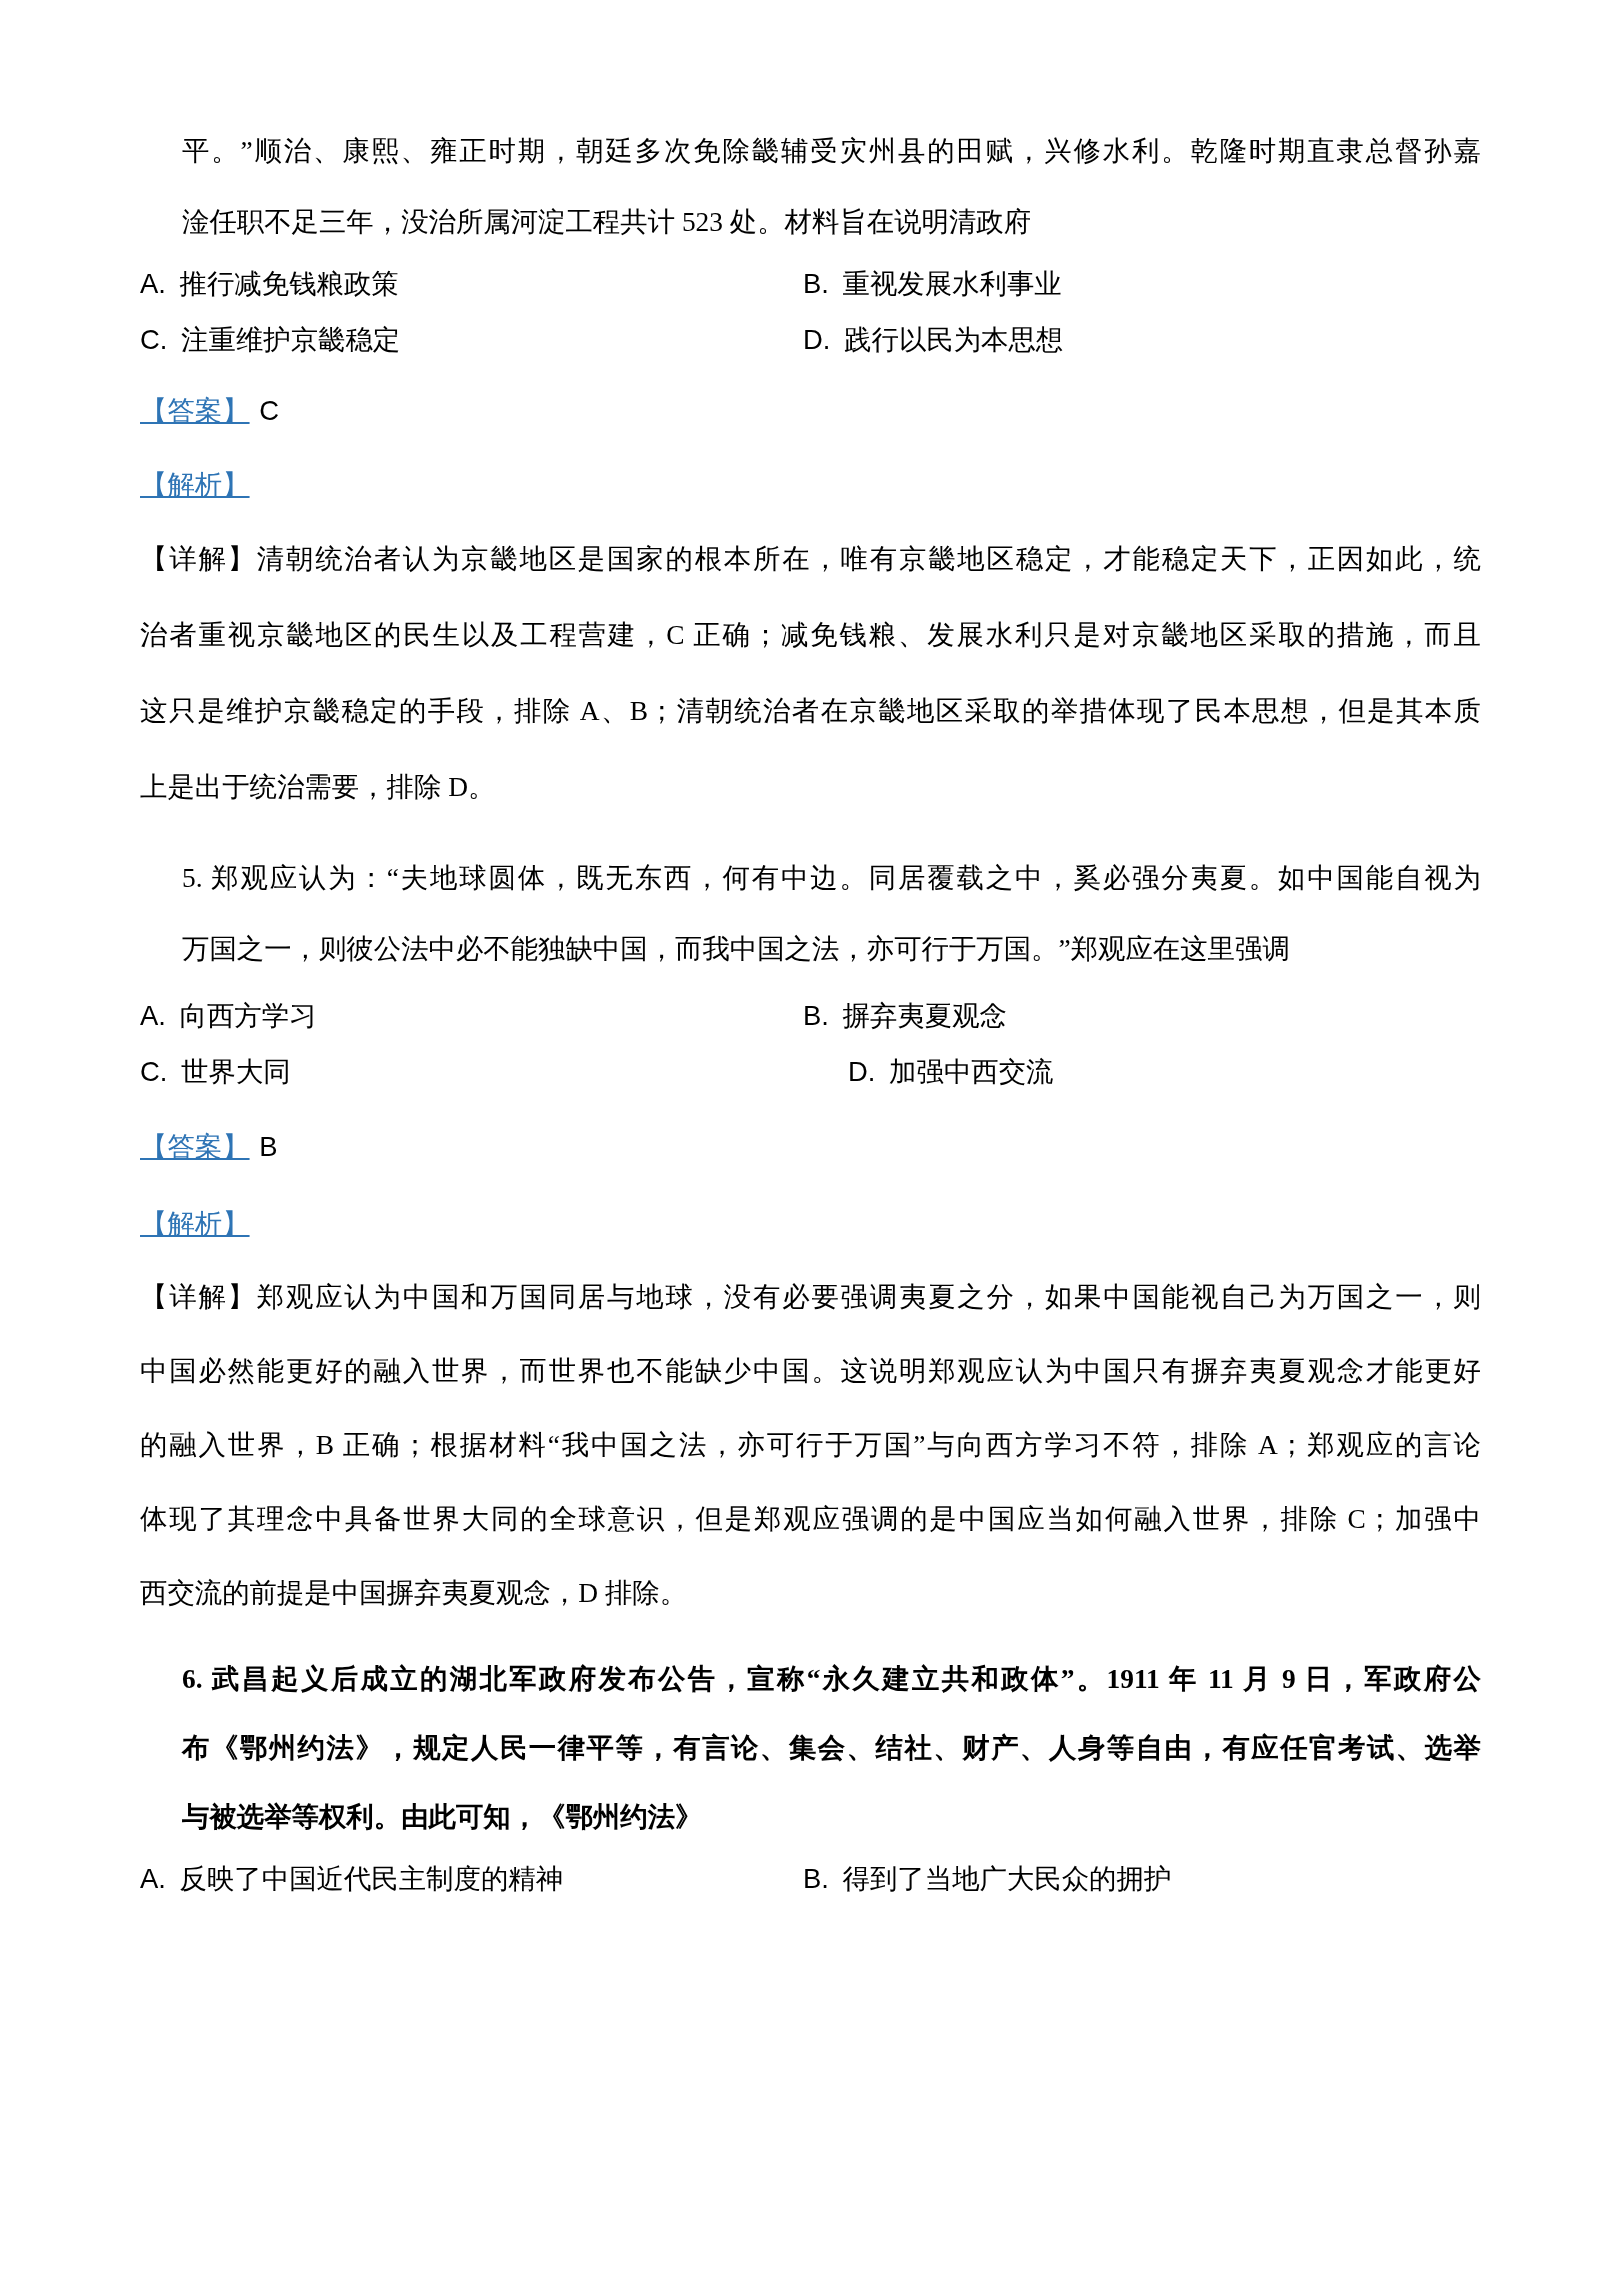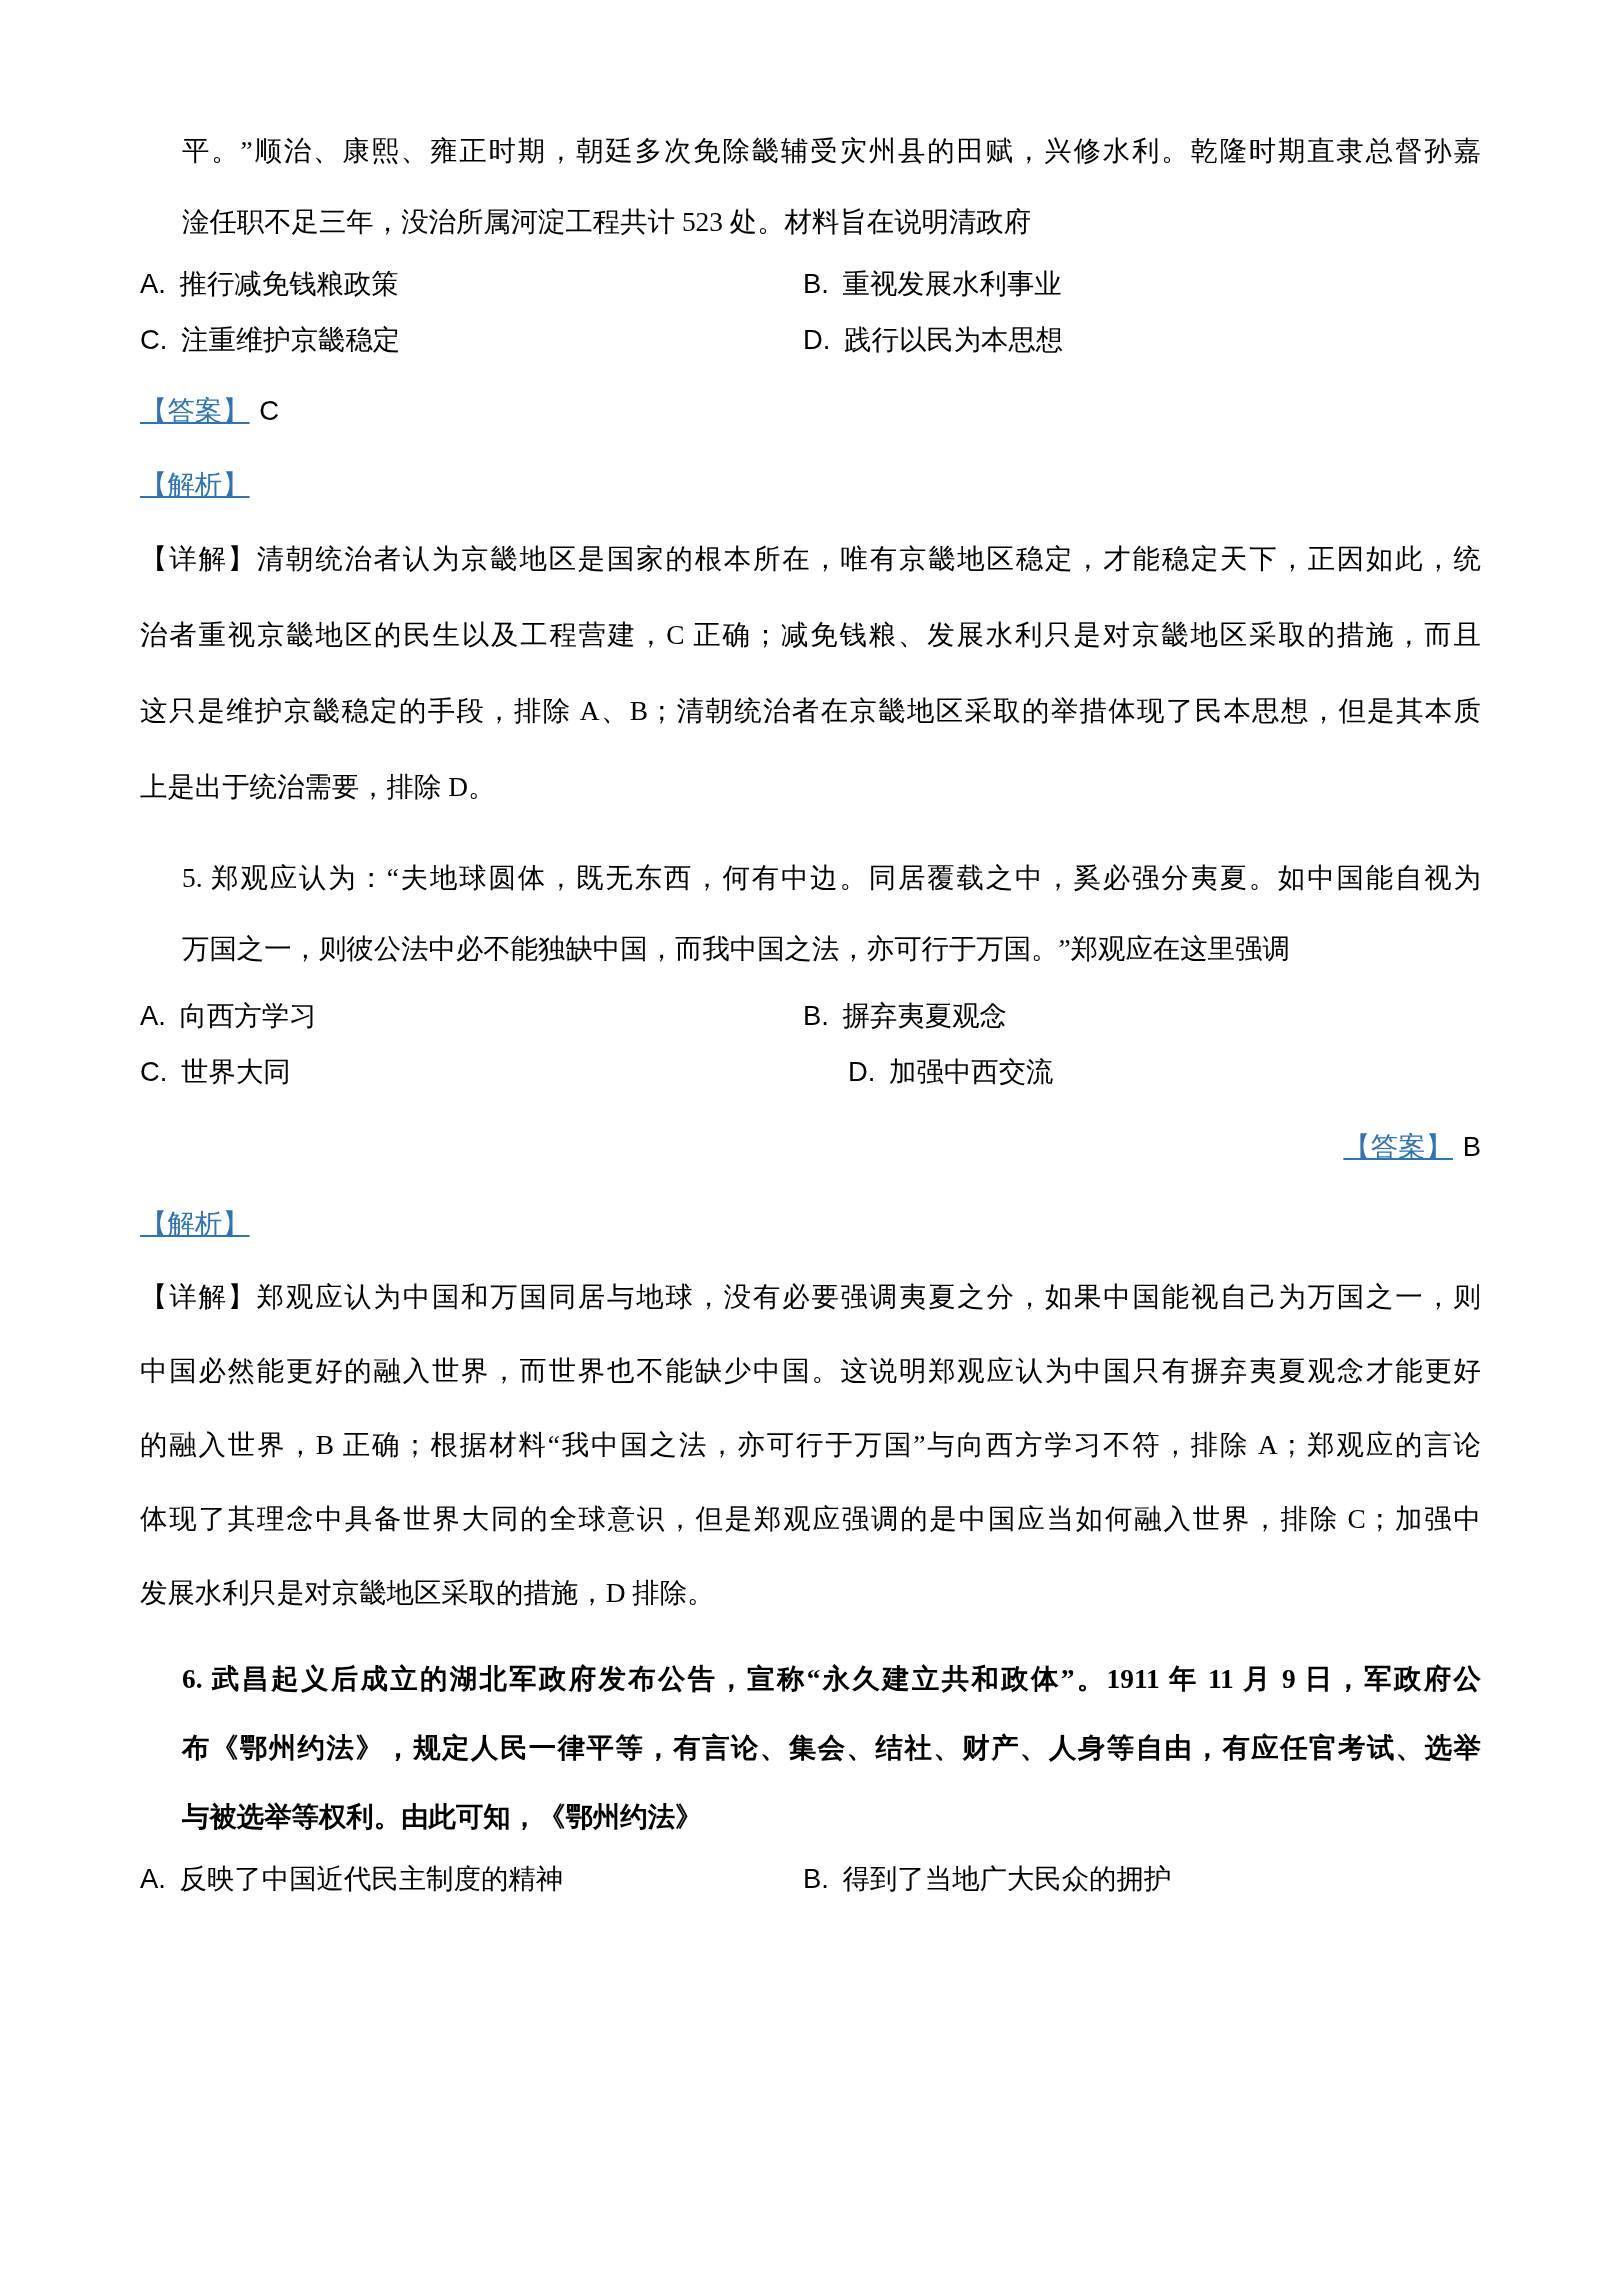--- a/index.html
+++ b/index.html
@@ -37,21 +37,21 @@
     margin-left: 9.8px;
   }
   #q4-opts-row1 { margin-top: 3.9px; }
   #q4-opts-row2 { margin-top: 11.8px; }
   #q4-answer   { margin-top: 13.7px; }
   #q4-analysis { margin-top: 2.9px; }
   #q4-detail .line { line-height: 76px; }
   #q5-stem     { margin-top: 17.6px; }
   #q5-opts-row1 { margin-top: 8.8px; }
   #q5-opts-row2 { margin-top: 12.7px; gap: 45px; }
-  #q5-answer   { margin-top: 16.7px; text-align: right; }
+  #q5-answer   { margin-top: 16.7px; }
   #q5-analysis { margin-top: 5.9px; }
   #q5-detail .line { line-height: 74px; }
   #q6-stem     { margin-top: 14.7px; }
   #q6-stem .line { line-height: 69px; font-weight: bold; }
   #q6-opts-row1 { margin-top: 4.9px; }
 </style>
 </head>
 <body>
 
 <div class="page">
@@ -120,21 +120,21 @@
     </div>
     <div class="line" id="q5-analysis">
       <span class="blue">【解析】</span>
     </div>
 
     <div id="q5-detail">
       <div class="line just">【详解】郑观应认为中国和万国同居与地球，没有必要强调夷夏之分，如果中国能视自己为万国之一，则</div>
       <div class="line just">中国必然能更好的融入世界，而世界也不能缺少中国。这说明郑观应认为中国只有摒弃夷夏观念才能更好</div>
       <div class="line just">的融入世界，B 正确；根据材料“我中国之法，亦可行于万国”与向西方学习不符，排除 A；郑观应的言论</div>
       <div class="line just">体现了其理念中具备世界大同的全球意识，但是郑观应强调的是中国应当如何融入世界，排除 C；加强中</div>
-      <div class="line">发展水利只是对京畿地区采取的措施，D 排除。</div>
+      <div class="line">西交流的前提是中国摒弃夷夏观念，D 排除。</div>
     </div>
 
     <div class="stem-block" id="q6-stem">
       <div class="line just">6. 武昌起义后成立的湖北军政府发布公告，宣称“永久建立共和政体”。1911 年 11 月 9 日，军政府公</div>
       <div class="line just">布《鄂州约法》，规定人民一律平等，有言论、集会、结社、财产、人身等自由，有应任官考试、选举</div>
       <div class="line">与被选举等权利。由此可知，《鄂州约法》</div>
     </div>
 
     <div class="opt-row" id="q6-opts-row1">
       <div class="opt opt-left">

